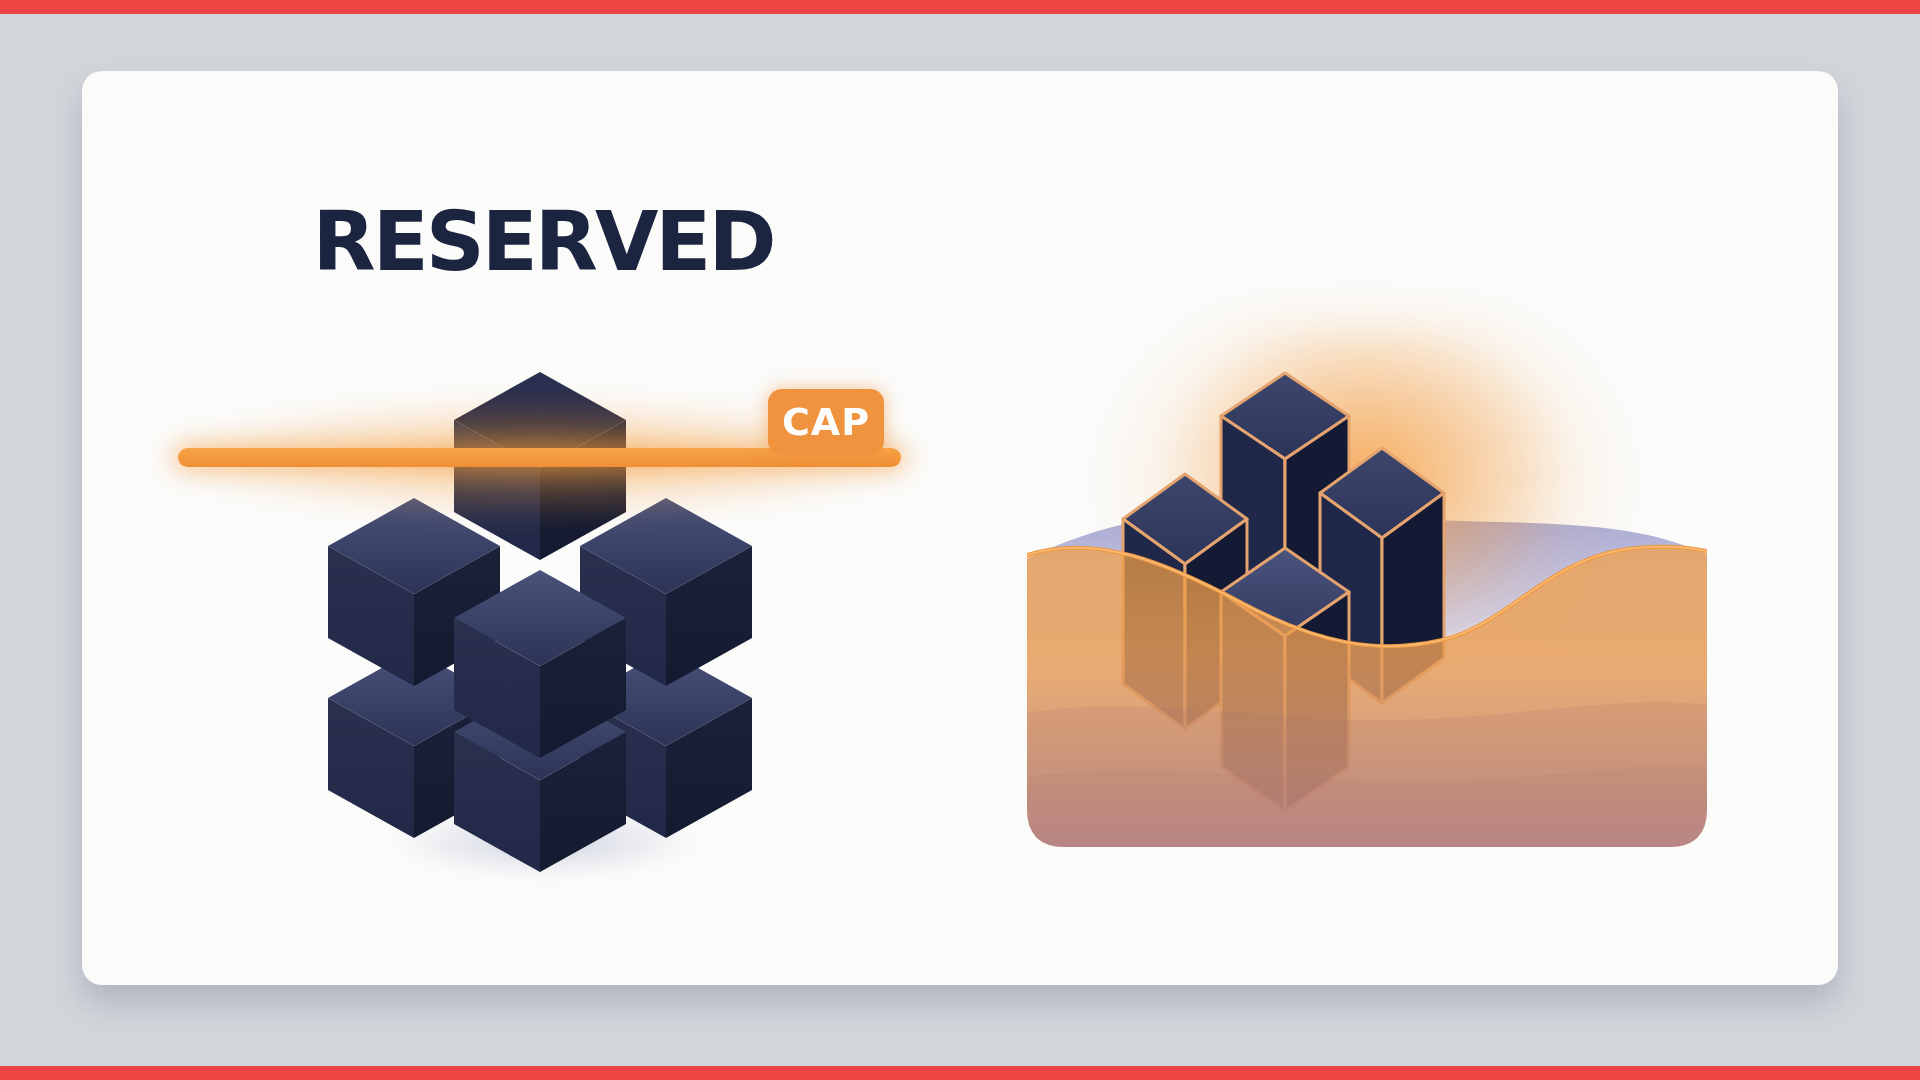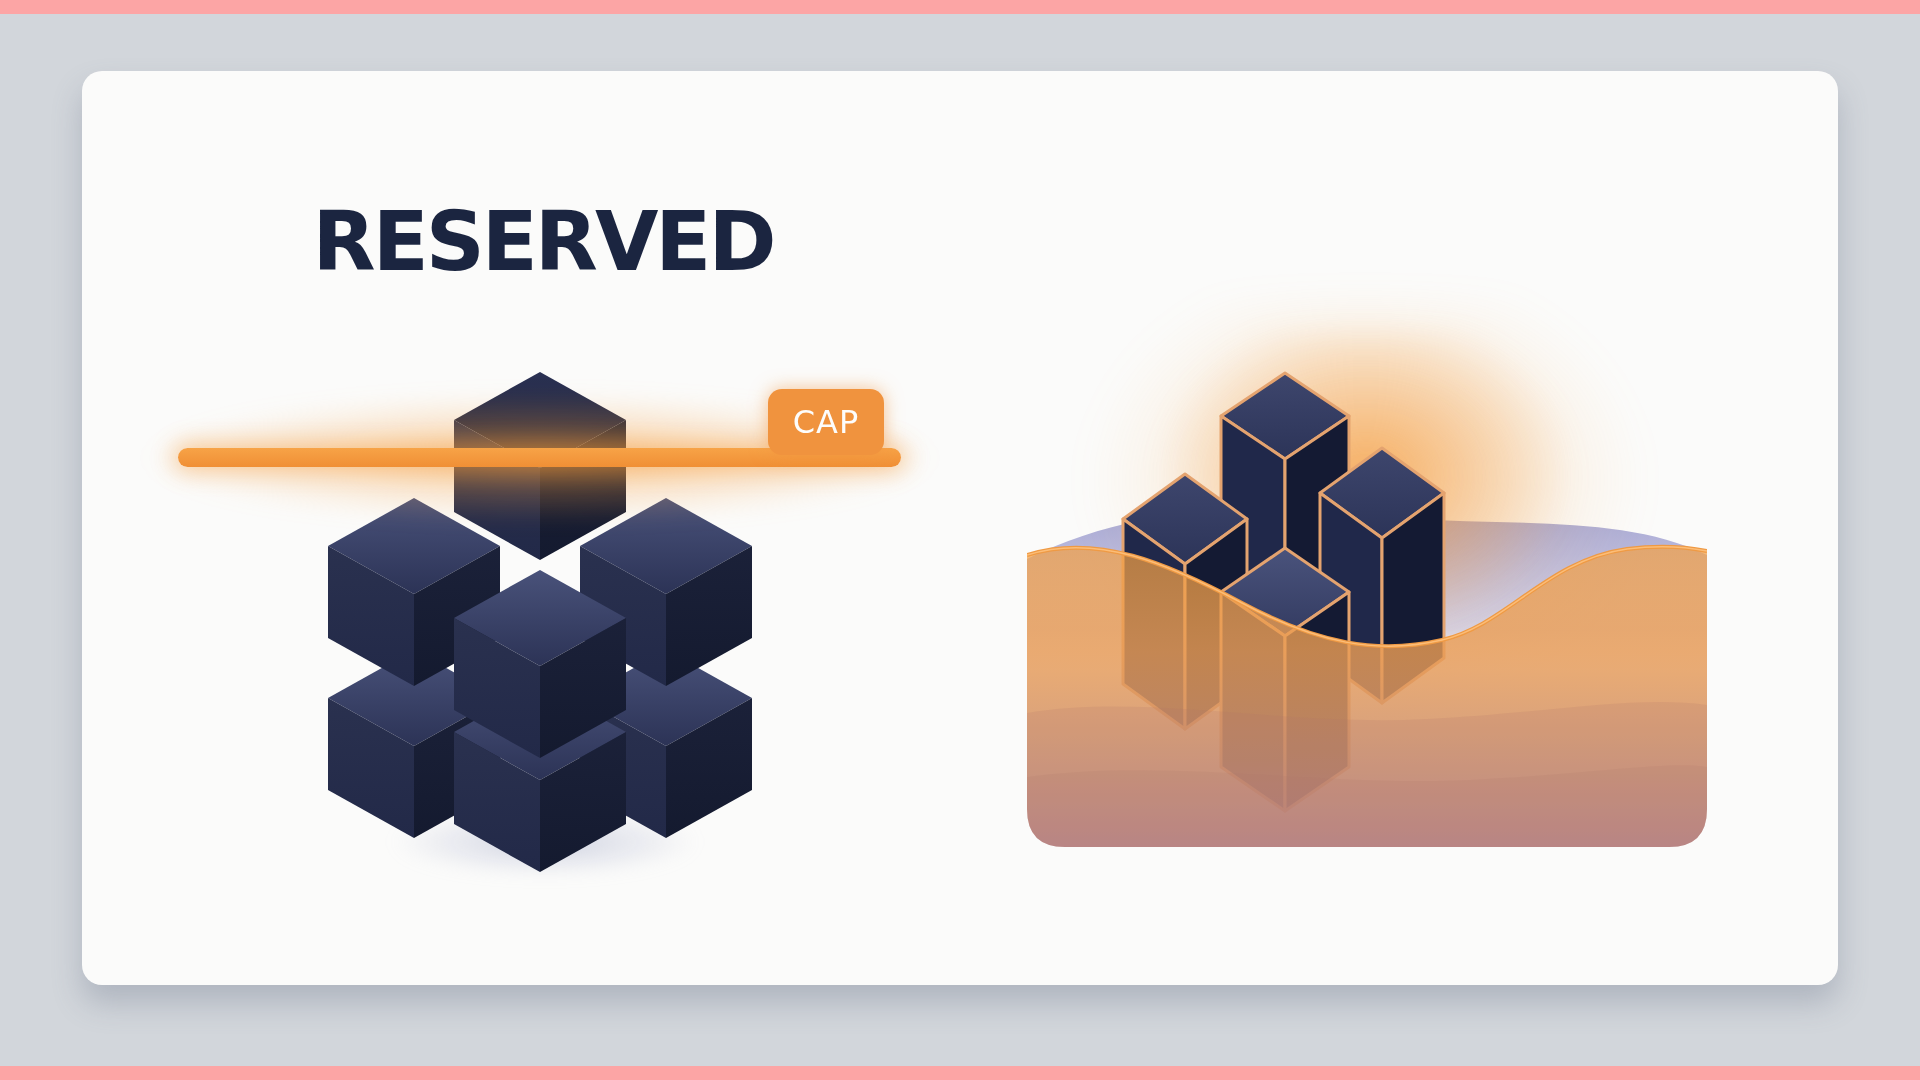--- a/index.html
+++ b/index.html
@@ -1,16 +1,16 @@
 <!DOCTYPE html>
 <html><head>
 <meta charset="utf-8">
 <style>
   html,body{margin:0;padding:0;background:#ffffff;}
-  .stage{position:relative;width:1920px;height:1080px;overflow:hidden;background:#fca5a5;
+  .stage{position:relative;width:1920px;height:1080px;overflow:hidden;background:#ef4444;
          font-family:"DejaVu Sans","Liberation Sans",sans-serif;}
   .bg-band{position:absolute;left:0;top:14px;width:1920px;height:1052px;background:#D2D6DB;}
   .card{position:absolute;left:82px;top:71px;width:1756px;height:914px;background:#FBFBFA;
         border-radius:20px;box-shadow:0 18px 30px rgba(96,106,128,0.30);}
   .title{position:absolute;top:194px;transform:translateX(-50%);
          font-size:82px;font-weight:800;letter-spacing:-3px;color:#1B2540;white-space:nowrap;}
   .title-left{left:543px;}
   .title-right{left:1360px;}
 
   
@@ -20,21 +20,21 @@
   .cluster-svg{position:absolute;left:290px;top:352px;width:500px;height:545px;}
   .bar-halo{position:absolute;left:140px;top:392px;width:800px;height:132px;
          background:radial-gradient(ellipse at 50% 50%,rgba(247,160,64,0.50),rgba(247,160,64,0) 70%);
          filter:blur(10px);}
   .cap-bar{position:absolute;left:178px;top:448px;width:723px;height:19px;border-radius:10px;
          background:linear-gradient(180deg,#F7A347,#F08F35);
          box-shadow:0 0 22px 5px rgba(245,153,56,0.45);}
   .cap-tag{position:absolute;left:768px;top:389px;width:116px;height:66px;border-radius:14px;
          background:#F0933E;box-shadow:0 0 18px rgba(240,148,62,0.55);
          display:flex;align-items:center;justify-content:center;}
-  .cap-tag span{font-size:32px;font-weight:400;letter-spacing:1px;color:#FDFDFC;}
+  .cap-tag span{font-size:38px;font-weight:700;letter-spacing:1px;color:#FDFDFC;}
 
   
   .tank-svg{position:absolute;left:1027px;top:455px;width:680px;height:395px;}
   .tank-glow{position:absolute;left:1148px;top:332px;width:436px;height:312px;
          background:radial-gradient(ellipse at 50% 45%,rgba(243,148,48,0.65),rgba(243,148,48,0) 68%);
          filter:blur(12px);}
   .tank-glow2{position:absolute;left:1080px;top:300px;width:570px;height:400px;
          background:radial-gradient(ellipse at 50% 45%,rgba(246,164,70,0.30),rgba(246,164,70,0) 70%);
          filter:blur(16px);}
   .rcubes-svg{position:absolute;left:1090px;top:350px;width:560px;height:470px;}

